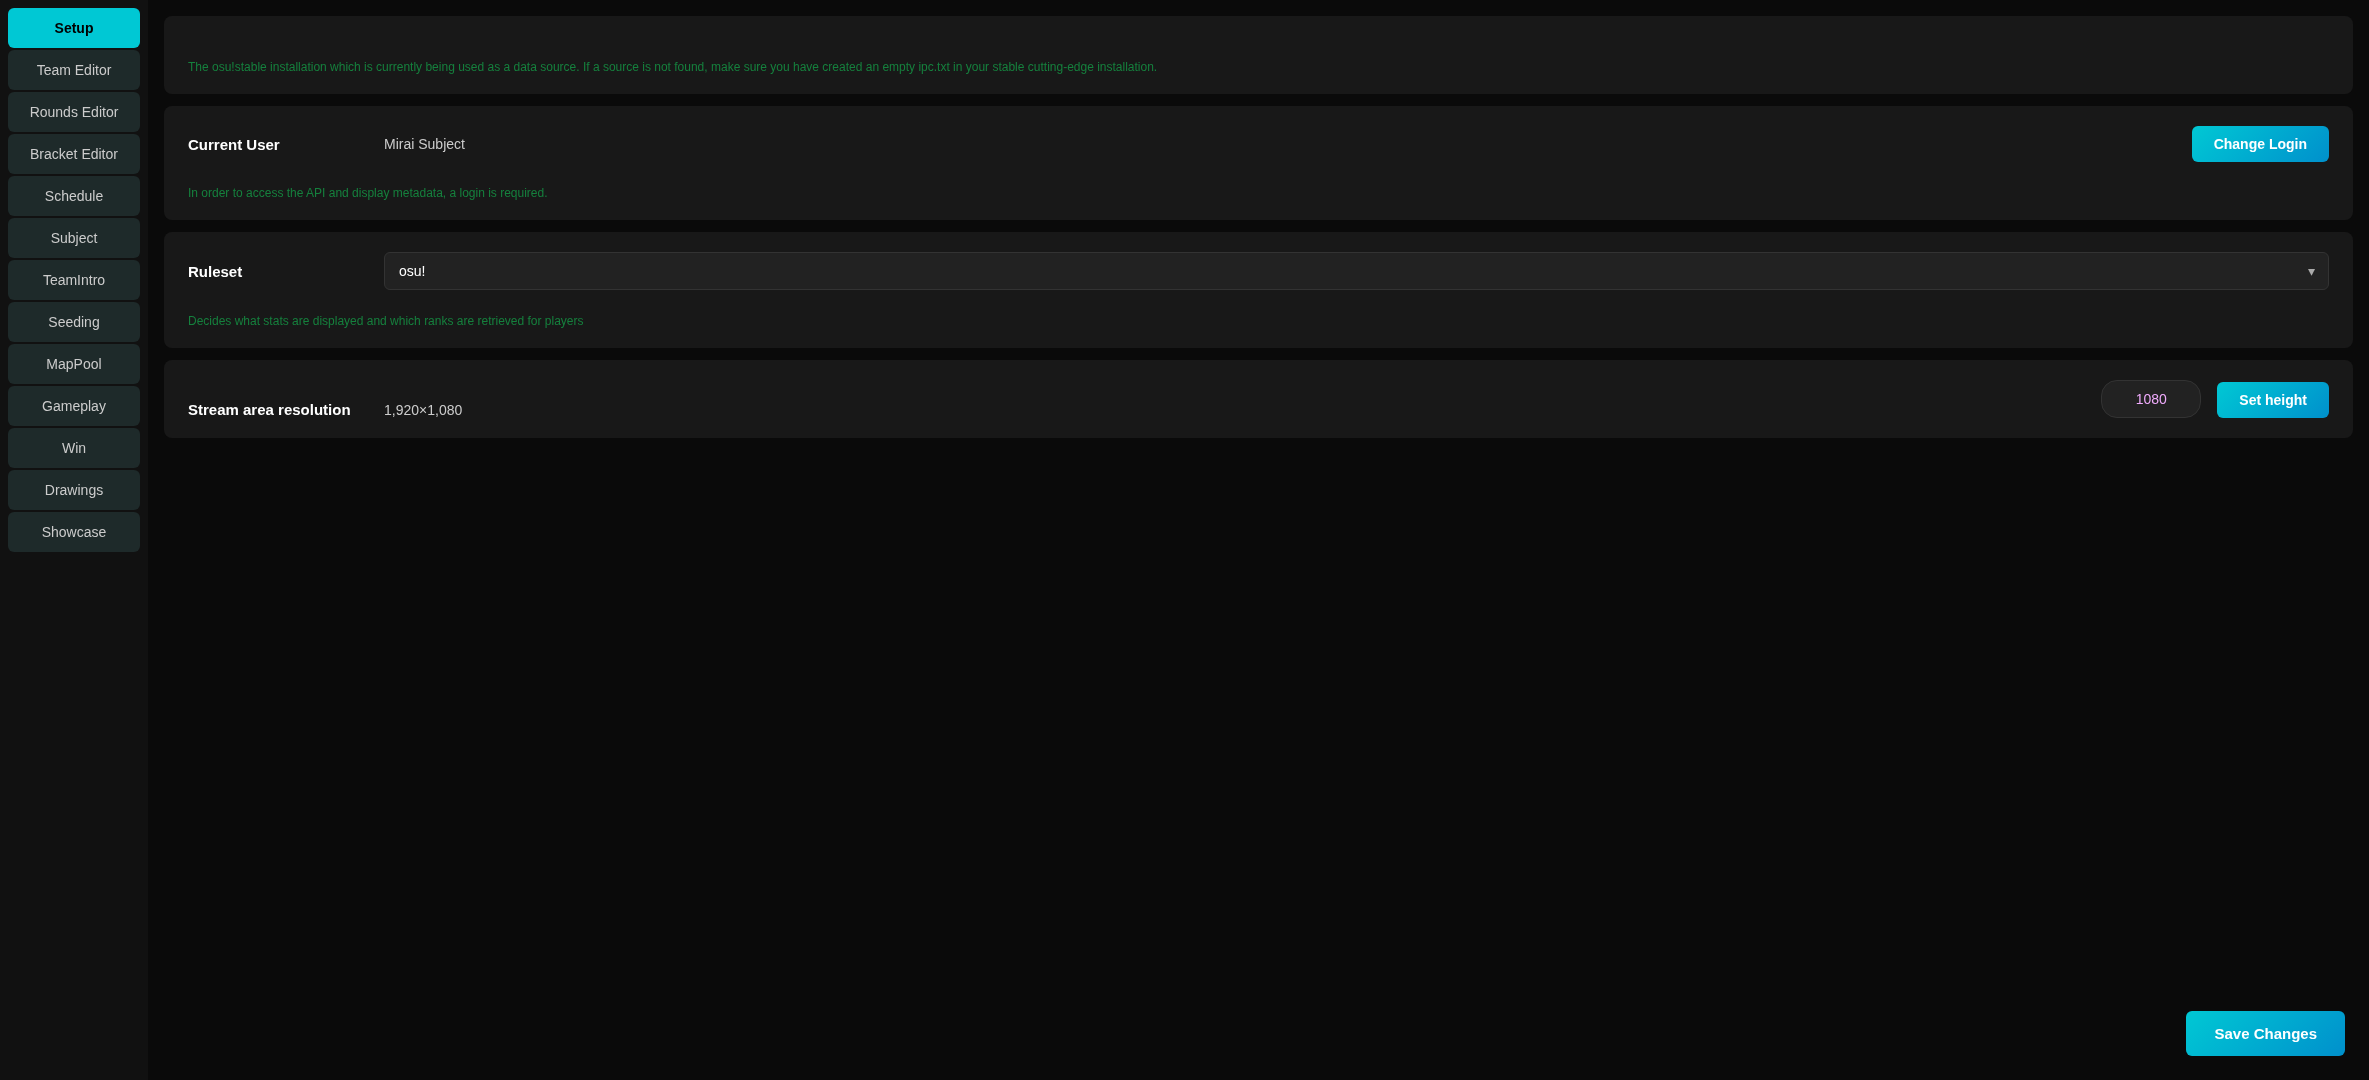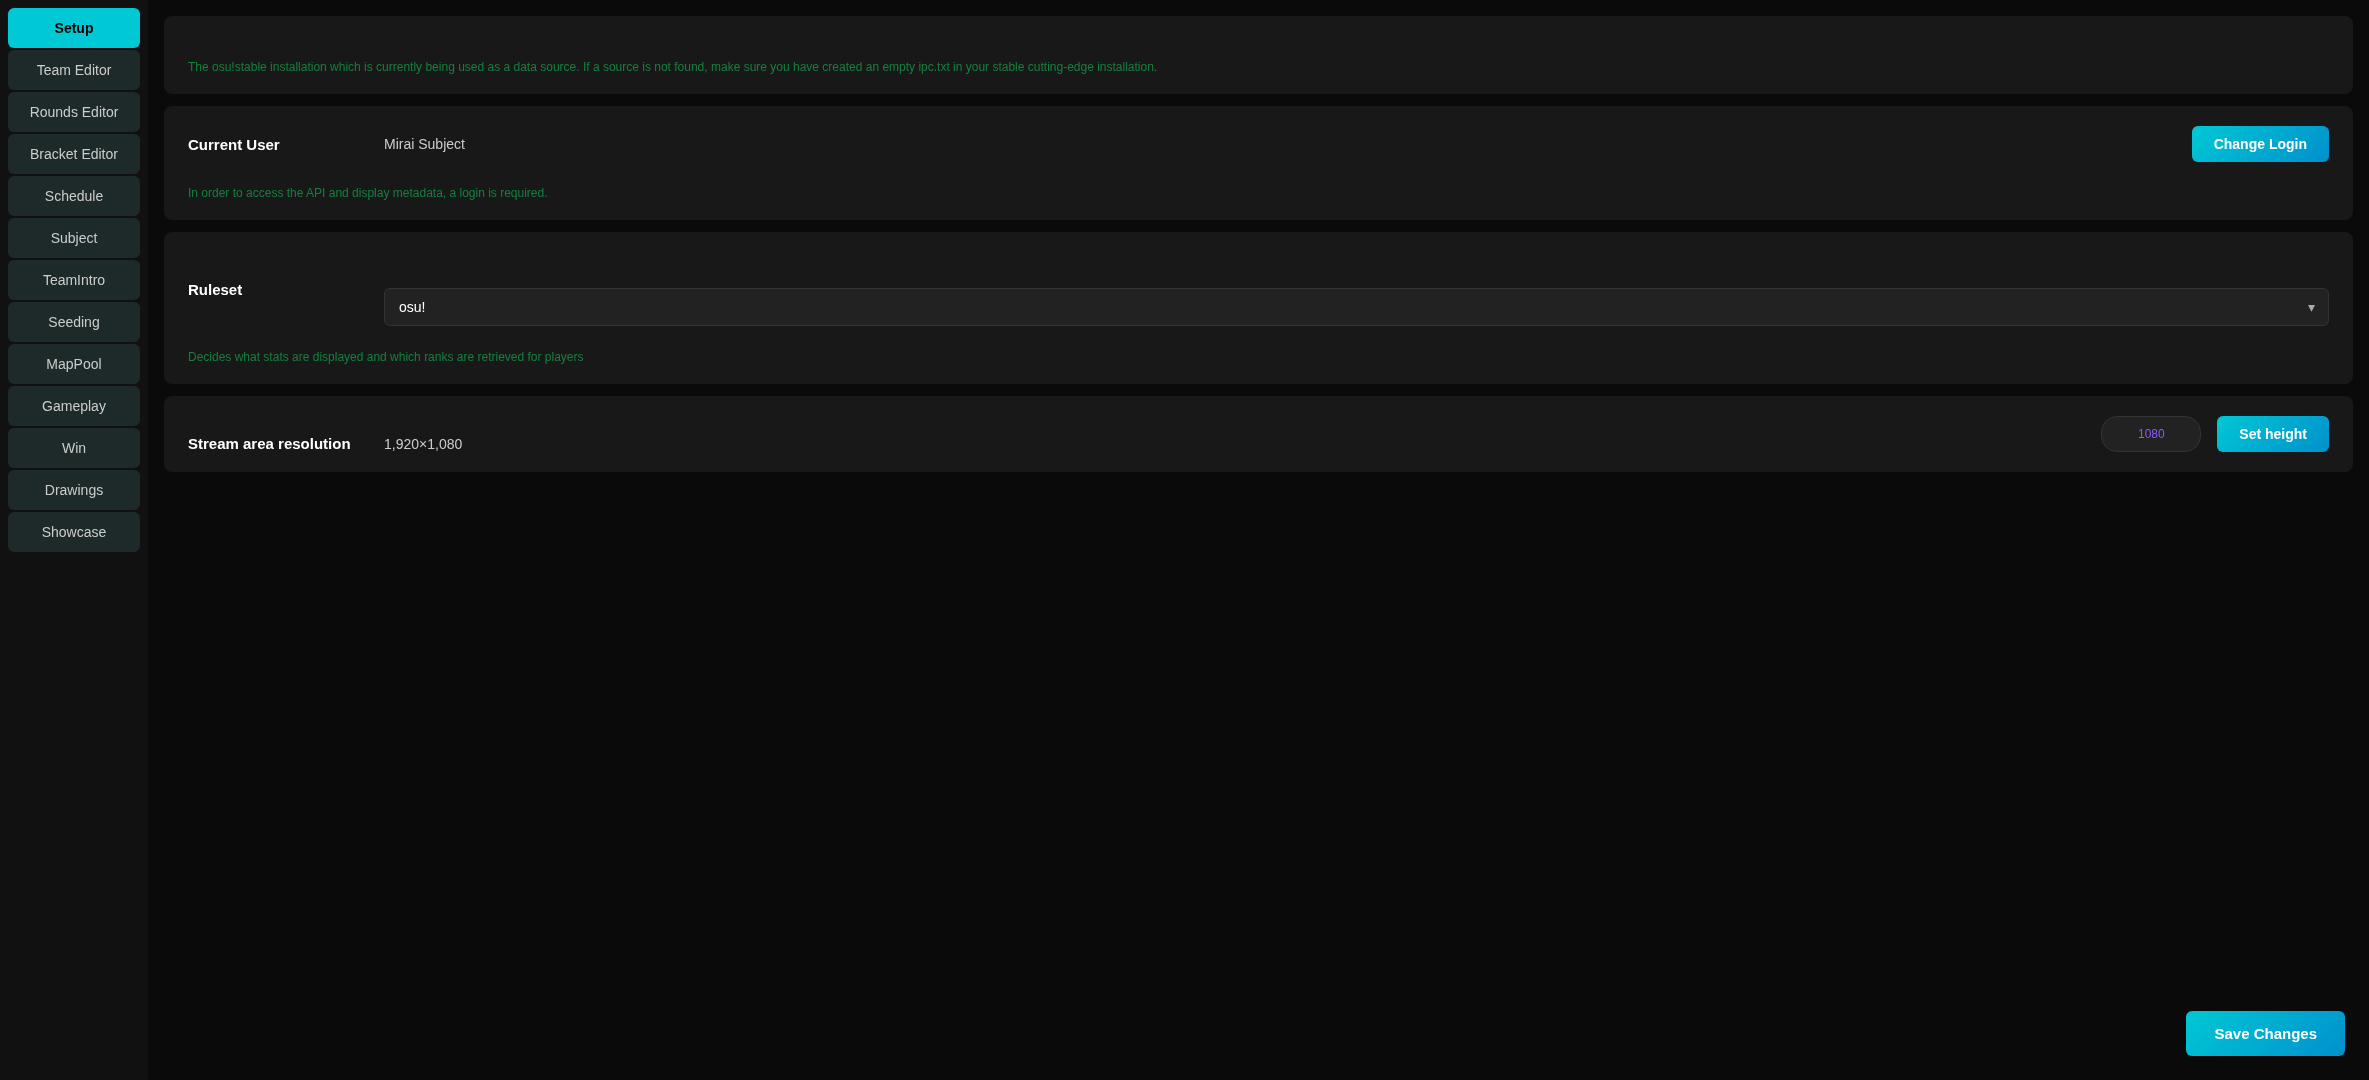--- a/index.html
+++ b/index.html
@@ -115,40 +115,39 @@
       appearance: none;
       -webkit-appearance: none;
       cursor: pointer;
       width: 100%;
       flex: 1;
     }
     .select-wrapper {
       position: relative;
       flex: 1;
       min-width: 200px;
-      margin-top: 36px;
     }
     .select-wrapper::after {
       content: '▾';
       position: absolute;
       right: 14px;
       top: 50%;
       transform: translateY(-50%);
       color: #aaa;
       pointer-events: none;
     }
 
     
     .resolution-input {
       background: #222;
-      color: #8b5cf6;
+      color: #f0abfc;
       border: 1px solid #333;
       border-radius: 16px;
       padding: 10px 14px;
-      font-size: 12px;
+      font-size: 14px;
       width: 100px;
       text-align: center;
     }
 
     
     .save-btn-wrap {
       position: fixed;
       bottom: 24px;
       right: 24px;
       padding-left: 20px;

